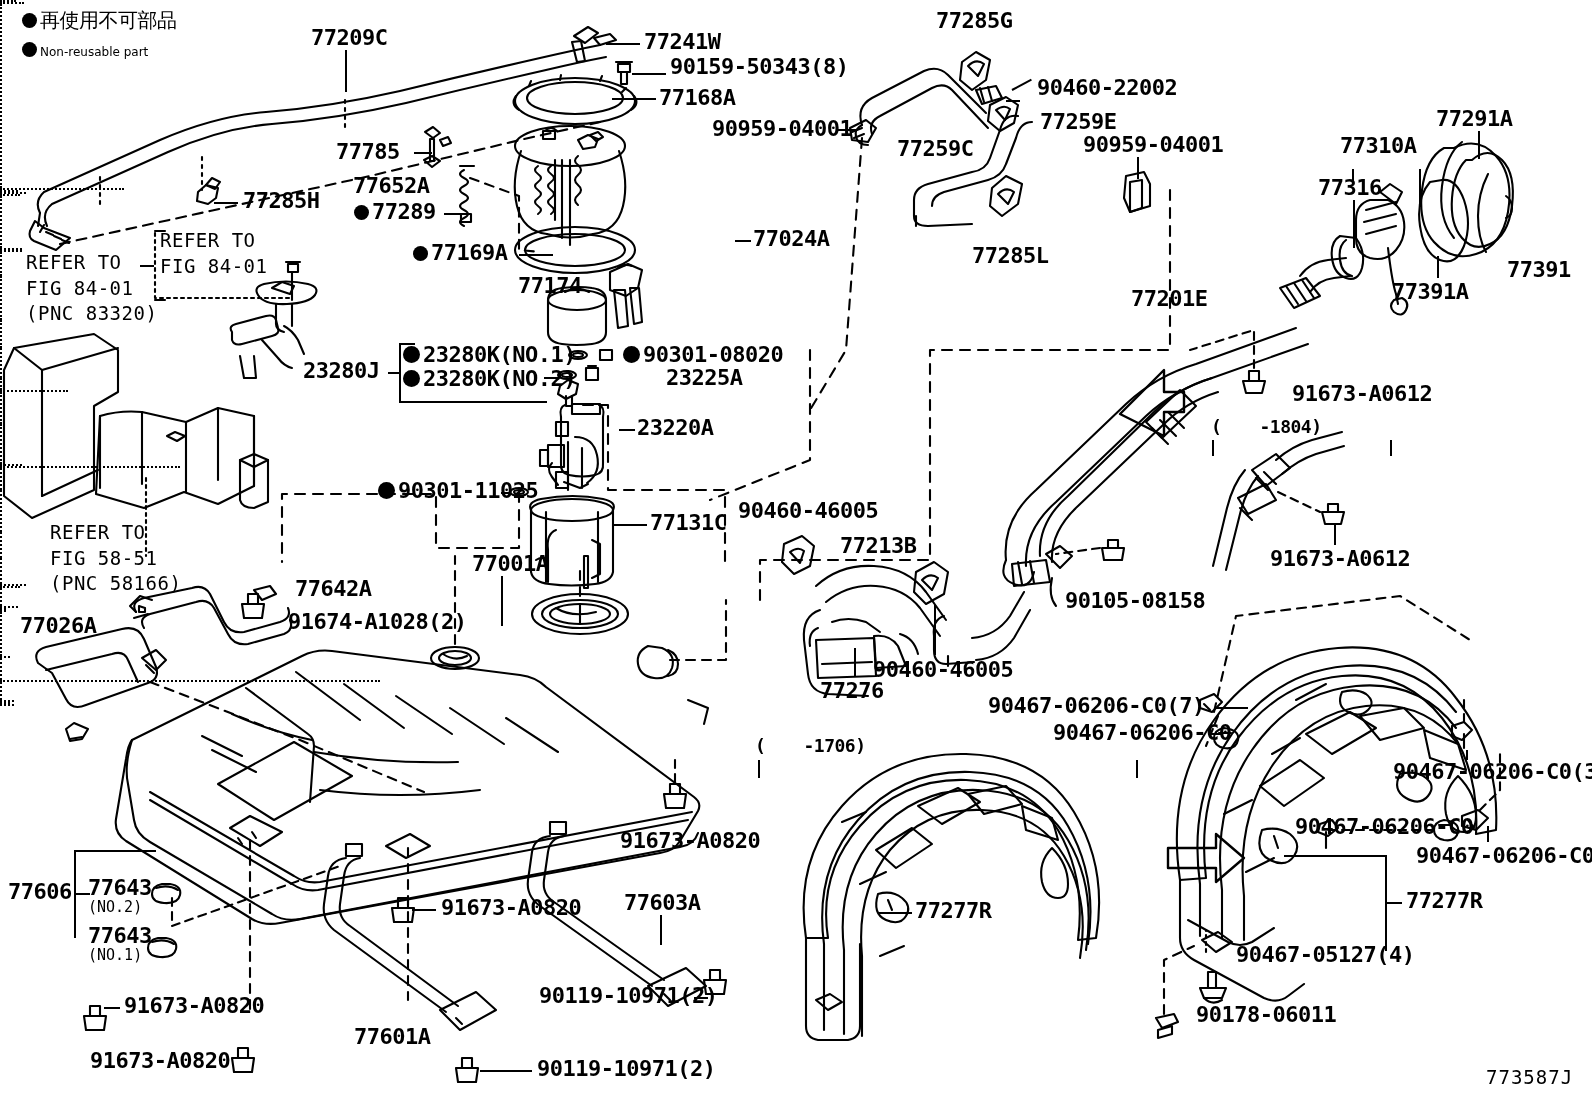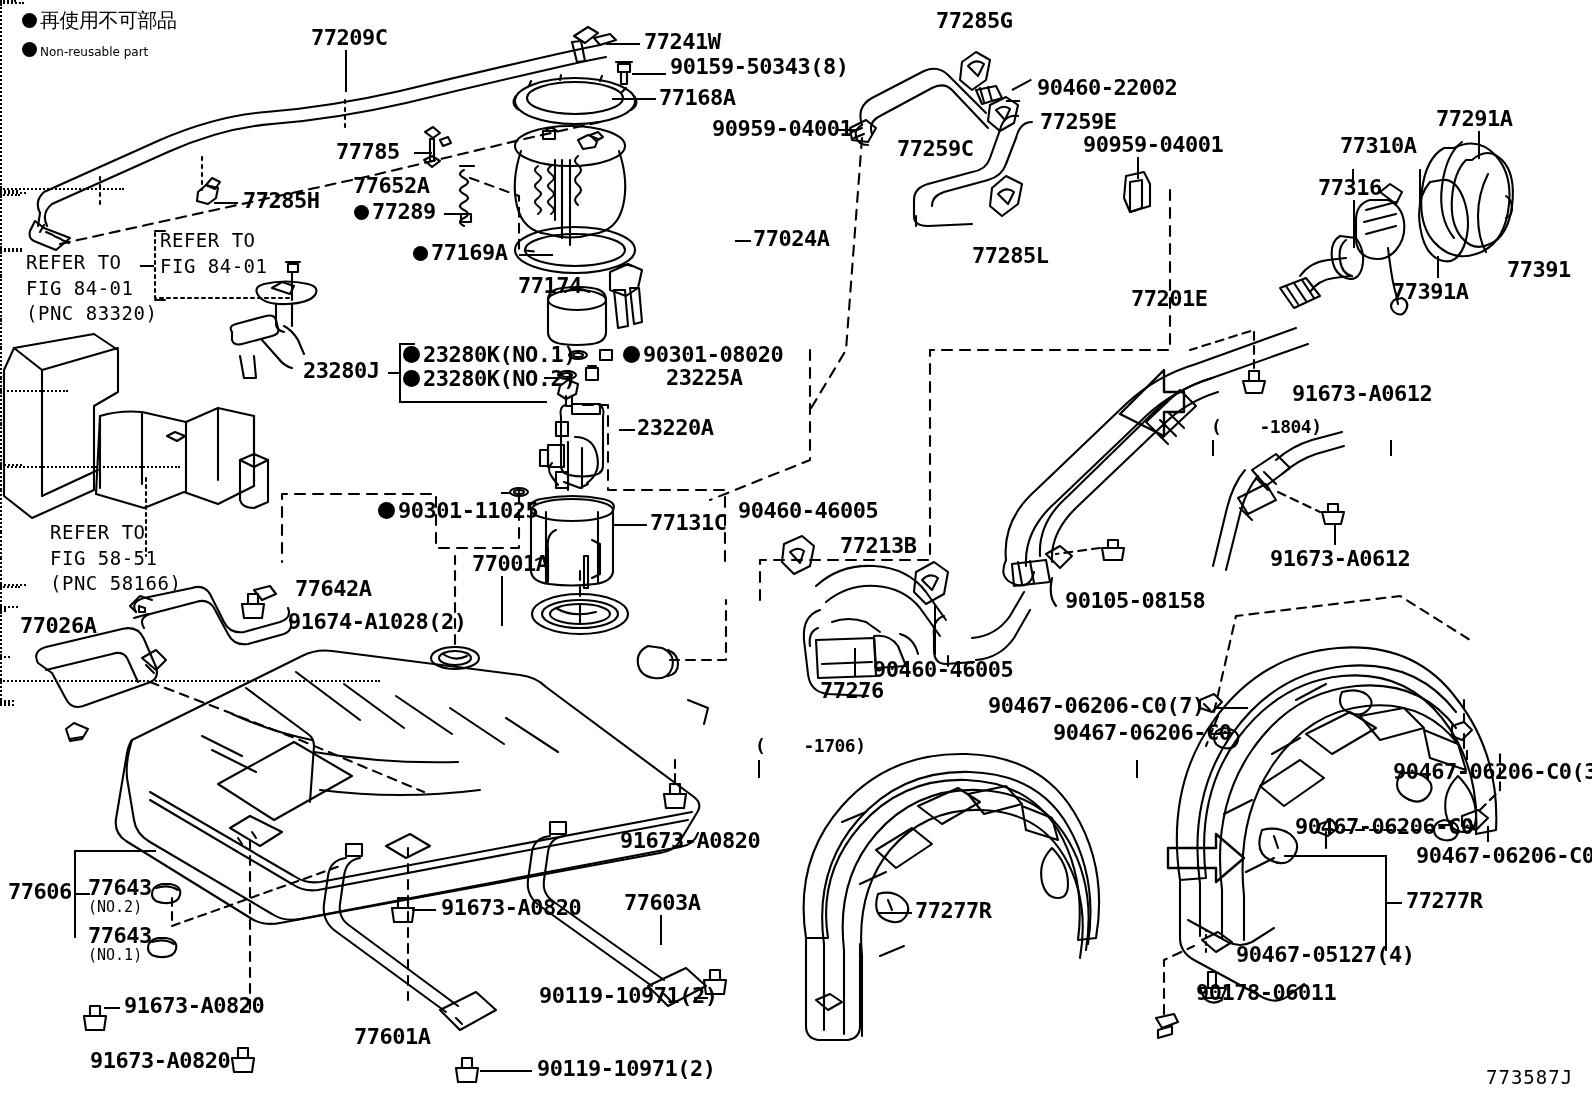--- a/index.html
+++ b/index.html
@@ -567,21 +567,21 @@
 
 <div class="lbl" style="left:622px;top:367px;margin-left:44px;"><span>23225A</span></div>
 <div class="dot h" style="left:599px;top:378px;width:20px;"></div>
 
 <div class="lbl" style="left:637px;top:417px;"><span>23220A</span></div>
 <div class="ln h" style="left:619px;top:429px;width:16px;"></div>
 <div class="dot v" style="left:620px;top:404px;height:52px;"></div>
 <div class="dot h" style="left:600px;top:404px;width:22px;"></div>
 <div class="dot h" style="left:600px;top:455px;width:22px;"></div>
 
-<div class="lbl" style="left:378px;top:500px;"><span class="bullet lg"></span><span>90301-11025</span></div>
+<div class="lbl" style="left:378px;top:480px;"><span class="bullet lg"></span><span>90301-11025</span></div>
 <div class="ln h" style="left:516px;top:492px;width:-1px;"></div>
 <div class="ln h" style="left:501px;top:492px;width:9px;"></div>
 
 <div class="lbl" style="left:650px;top:512px;text-align:center;"><span>77131C</span></div>
 <div class="ln h" style="left:613px;top:524px;width:34px;"></div>
 
 <div class="lbl" style="left:472px;top:553px;"><span>77001A</span></div>
 <div class="ln v" style="left:501px;top:576px;height:50px;"></div>
 
 <div class="lbl" style="left:936px;top:10px;"><span>77285G</span></div>
@@ -726,18 +726,18 @@
 
 <div class="lbl" style="left:1406px;top:890px;"><span>77277R</span></div>
 <div class="ln h" style="left:1386px;top:902px;width:16px;"></div>
 <div class="ln v" style="left:1385px;top:855px;height:96px;"></div>
 <div class="ln h" style="left:1284px;top:855px;width:102px;"></div>
 <div class="dot h" style="left:1372px;top:950px;width:14px;"></div>
 
 <div class="lbl" style="left:1236px;top:944px;"><span>90467-05127(4)</span></div>
 <div class="dot h" style="left:1222px;top:955px;width:10px;"></div>
 
-<div class="lbl" style="left:1196px;top:982px;text-align:center;"><span>90178-06011</span></div>
+<div class="lbl" style="left:1196px;top:1004px;text-align:center;"><span>90178-06011</span></div>
 <div class="dot h" style="left:1178px;top:1025px;width:14px;"></div>
 
 <div class="lbl sheetno" style="left:1486px;top:1068px;"><span>773587J</span></div>
 
 </div>
 
 </body></html>

